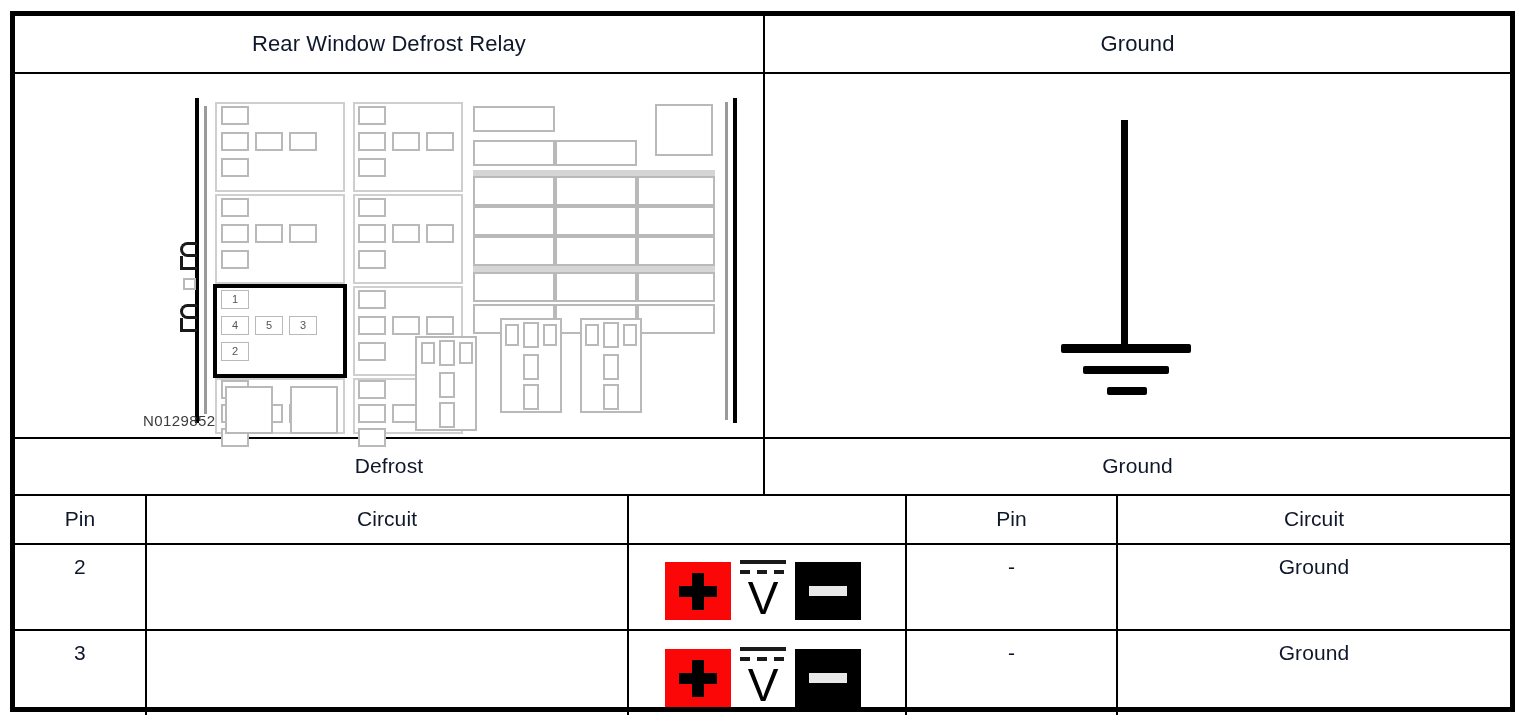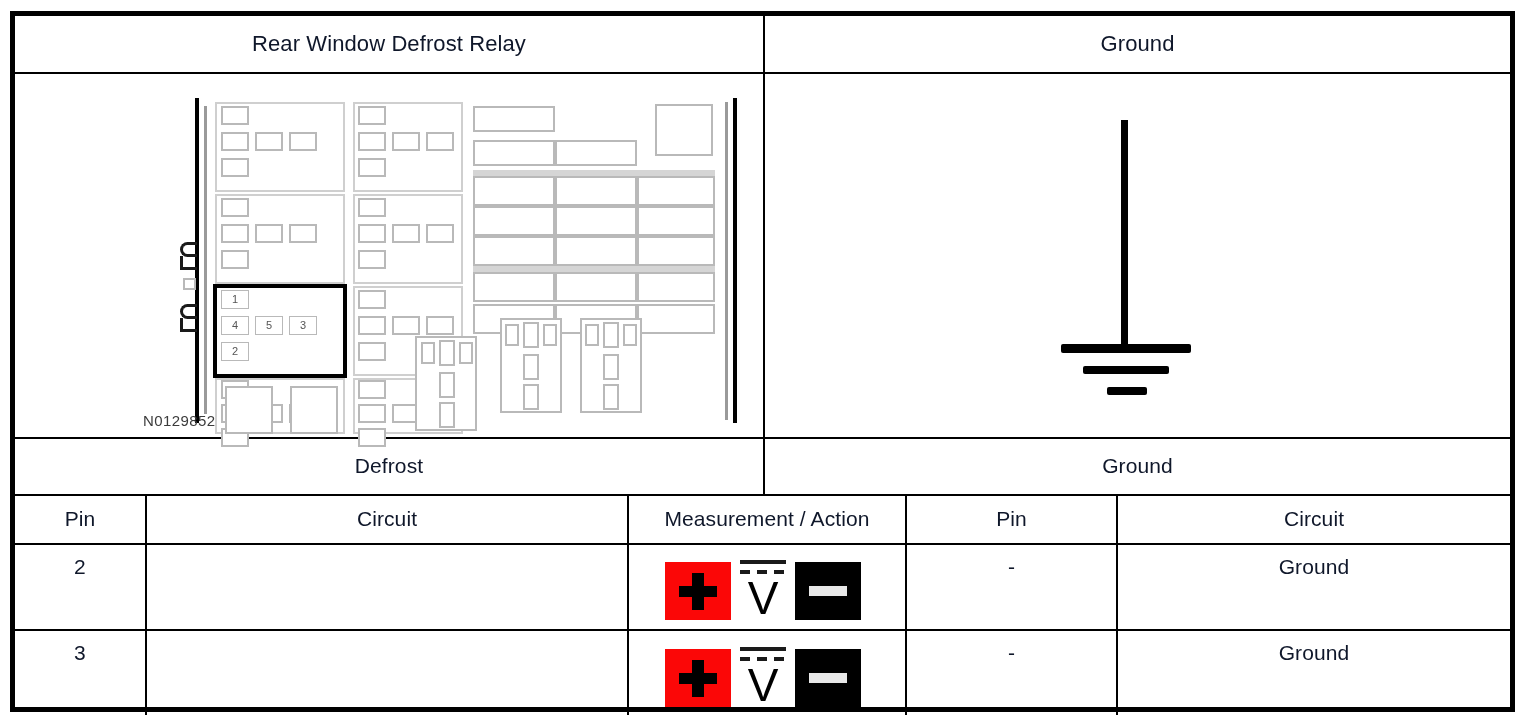--- a/index.html
+++ b/index.html
@@ -310,21 +310,20 @@
       <div class="gnd-bar" style="left:16px; top:228px; width:130px; height:9px;"></div>
       <div class="gnd-bar" style="left:38px; top:250px; width:86px;  height:8px;"></div>
       <div class="gnd-bar" style="left:62px; top:271px; width:40px;  height:8px;"></div>
     </div>
 
     <div class="cell sub" style="left:0px;   top:421px; width:748px; height:57px;">Defrost</div>
     <div class="cell sub" style="left:750px; top:421px; width:745px; height:57px;">Ground</div>
 
     <div class="cell sub" style="left:0px;    top:478px; width:130px; height:49px;">Pin</div>
     <div class="cell sub" style="left:132px;  top:478px; width:480px; height:49px;">Circuit</div>
-    <div class="cell sub" style="left:614px;  top:478px; width:276px; height:49px;">Measurement / Action</div>
     <div class="cell sub" style="left:892px;  top:478px; width:209px; height:49px;">Pin</div>
     <div class="cell sub" style="left:1103px; top:478px; width:392px; height:49px;">Circuit</div>
 
     <div class="cell val top-align" style="left:0px;    top:527px; width:130px; height:86px;">2</div>
     <div class="meas-group" style="left:650px; top:542px;">
       <div class="sq plus">
         <div class="plus-h"></div>
         <div class="plus-v"></div>
       </div>
       <div class="volt">

